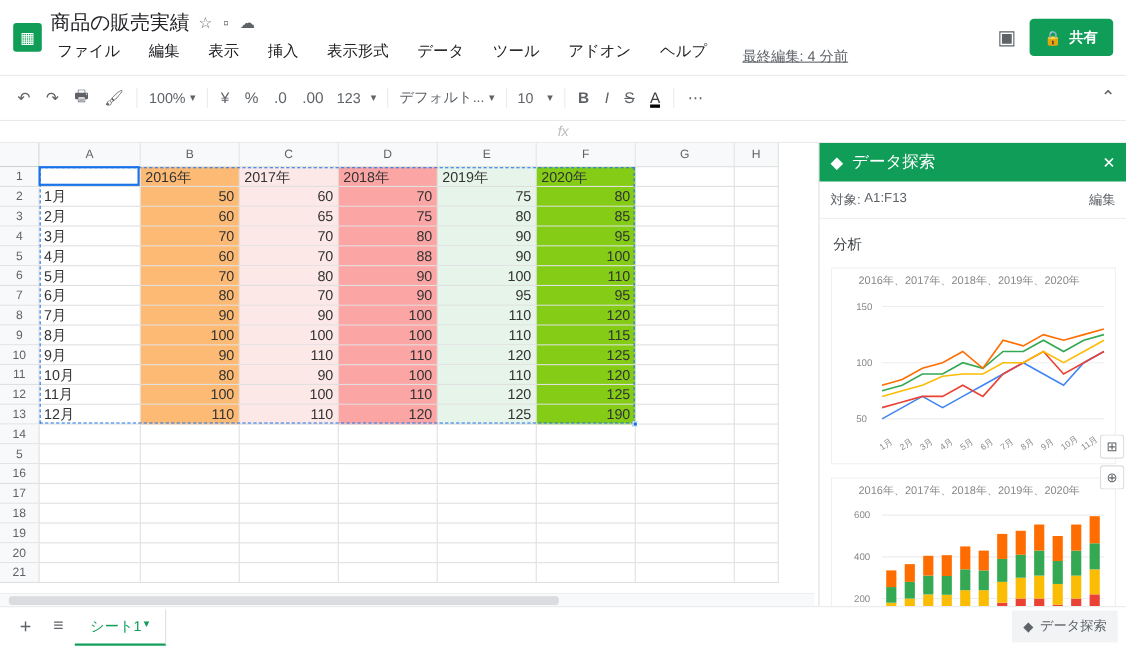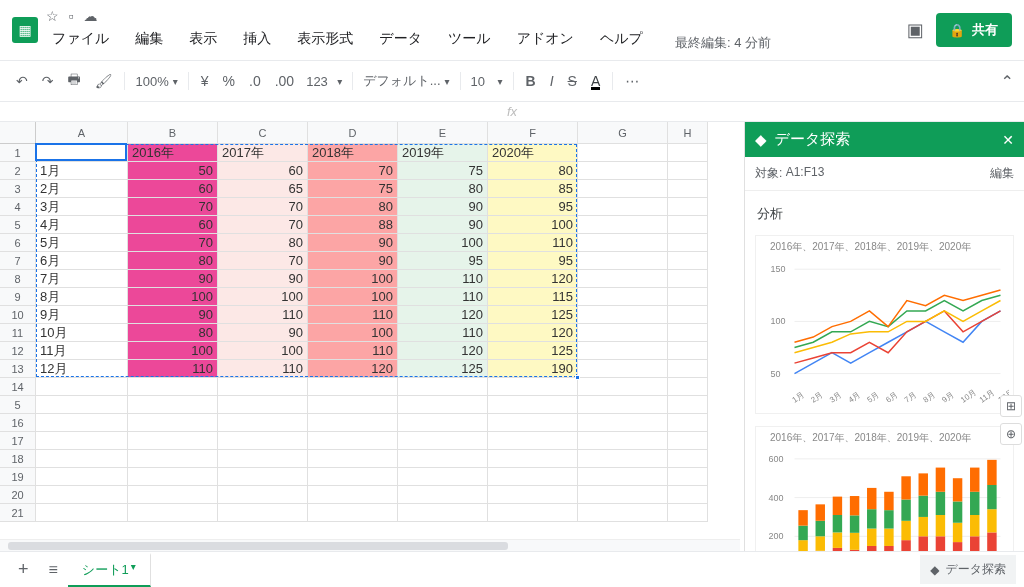--- a/index.html
+++ b/index.html
@@ -7,21 +7,21 @@
 
 
 .header { display: flex; align-items: center; padding: 8px 12px; border-bottom: 1px solid #e8eaed; }
 .logo { width: 26px; height: 26px; background: #0f9d58; border-radius: 3px; display:flex;align-items:center;justify-content:center;color:#fff;font-size:14px }
 .title-area { margin-left: 8px; flex: 1; }
 .title-row { display:flex; align-items:center; gap: 8px;}
 .doc-title { font-size: 18px; color: #202124; }
 .title-icons { display:flex; gap: 10px; color:#5f6368; font-size: 14px; }
 .menu-row { display:flex; gap: 14px; margin-top: 2px; font-size: 14px; color: #202124; align-items: flex-end;}
 .menu-item { padding: 4px 6px; cursor: pointer; }
-.last-edit { color: #5f6368; margin-left: 12px; font-size: 13px; }
+.last-edit { color: #5f6368; text-decoration: underline; margin-left: 12px; font-size: 13px; }
 .header-right { display:flex; gap: 12px; align-items: center; }
 .comment-icon { color:#5f6368; font-size: 18px;}
 .share-btn { background:#0f9d58; color:#fff; padding: 8px 14px; border-radius: 4px; border:none; font-size: 13px; display:flex;align-items:center;gap:6px; font-weight:bold;}
 
 
 .toolbar { display:flex; align-items:center; padding: 4px 10px; border-bottom: 1px solid #e8eaed; gap: 2px;}
 .tool-btn { padding: 4px 6px; color:#5f6368; font-size: 14px; cursor:pointer; }
 .tool-sep { width: 1px; height: 18px; background: #e8eaed; margin: 0 4px;}
 .tool-combo { display:flex;align-items:center;padding:2px 4px;color:#5f6368;font-size:13px; min-width: 44px; }
 .tool-combo .arrow{font-size:10px;margin-left:4px; flex:1;text-align:right;}
@@ -40,40 +40,40 @@
 .grid-area { flex: 1; overflow: hidden; position: relative;}
 .grid { display:grid; grid-template-columns: 36px 92px repeat(5, 90px) 90px 40px; }
 .col-header { background:#f8f9fa; border-right: 1px solid #e0e0e0; border-bottom: 1px solid #e0e0e0; text-align:center; font-size:11px; color:#5f6368; height: 22px; line-height: 22px; }
 .row-header { background:#f8f9fa; border-right: 1px solid #e0e0e0; border-bottom: 1px solid #e0e0e0; text-align:center; font-size:11px; color:#5f6368; height: 18px; line-height: 18px;}
 .corner { background:#f8f9fa; border-right: 1px solid #ccc; border-bottom: 1px solid #ccc;}
 .cell { border-right: 1px solid #e0e0e0; border-bottom: 1px solid #e0e0e0; height: 18px; line-height: 18px; padding: 0 4px; font-size: 13px;}
 .cell.left { text-align: left;}
 .cell.right { text-align: right;}
 
 
-.c2016 { background: #ec4899; }
+.c2016 { background: #fdba74; }
 .c2017 { background: #fce8e6; }
 .c2018 { background: #fca5a5; }
 .c2019 { background: #e6f4ea; }
-.c2020 { background: #fef9c3; }
+.c2020 { background: #84cc16; }
 
 
 .sel-border { position:absolute; border: 1px dashed #1a73e8; pointer-events:none;}
 .active-cell { position:absolute; border: 2px solid #1a73e8; pointer-events:none;}
 .sel-fill { position:absolute; width: 5px; height: 5px; background: #1a73e8; border: 1px solid #fff;}
 
 
 .side-panel { width: 280px; border-left: 1px solid #e0e0e0; display:flex; flex-direction: column;}
 .side-header { background:#0f9d58; color:#fff; display:flex; align-items:center; padding: 8px 10px; gap: 8px; font-size: 15px;}
 .side-header .close-x { margin-left: auto; cursor:pointer; font-size: 14px;}
 .target-bar { display:flex; padding: 8px 10px; font-size: 12px; color:#5f6368; border-bottom: 1px solid #eee;}
 .edit-link { margin-left:auto; color:#5f6368;}
 .side-body { padding: 10px; overflow-y: auto; }
 .side-section-title { font-size: 13px; margin: 4px 0 12px 2px; color: #3c4043;}
-.chart-card { border: 1px solid #f0f0f0; margin-bottom: 12px; padding: 4px 4px 2px 8px;}
+.chart-card { border: 1px solid #f0f0f0; margin-bottom: 12px; padding: 4px 4px 2px 18px;}
 .chart-title { font-size: 10px; color:#888; margin-bottom: 4px; padding-left: 6px;}
 .chart-svg { width: 100%; height: 150px;}
 
 .side-tools { position: absolute; right: 2px; top: 395px; display:flex; flex-direction:column; gap: 6px;}
 .side-tool { width: 22px;height:22px; background:#fff; border:1px solid #ddd; border-radius: 3px; display:flex;align-items:center;justify-content:center;color:#5f6368;font-size:12px;}
 
 
 .bottom-bar { position:absolute; bottom:0; left:0; right:0; height: 36px; border-top:1px solid #e8eaed; display:flex; align-items:center; padding: 0 8px; background:#fff;}
 .hscroll { position:absolute; bottom:36px; left:0; width: 740px; height: 12px; border-top:1px solid #eee; background:#f8f9fa; display:flex;align-items:center;}
 .hscroll-thumb { height: 8px;background:#dadce0; border-radius: 3px; margin-left:8px;}
@@ -85,20 +85,21 @@
 .explore-btn { margin-left:auto; background:#f1f3f4; color:#5f6368; padding:6px 10px; font-size:12px; display:flex;gap:6px;align-items:center; border:none;}
 
 </style>
 </head>
 <body>
 
 <div class="header">
   <div class="logo">▦</div>
   <div class="title-area">
     <div class="title-row">
+      <span class="doc-title">商品の販売実績</span>
       <span class="title-icons">
         <span>☆</span>
         <span>▫</span>
         <span>☁</span>
       </span>
     </div>
     <div class="menu-row" id="menu-row">
 
     <span class="menu-item">ファイル</span>
         <span class="menu-item">編集</span>

